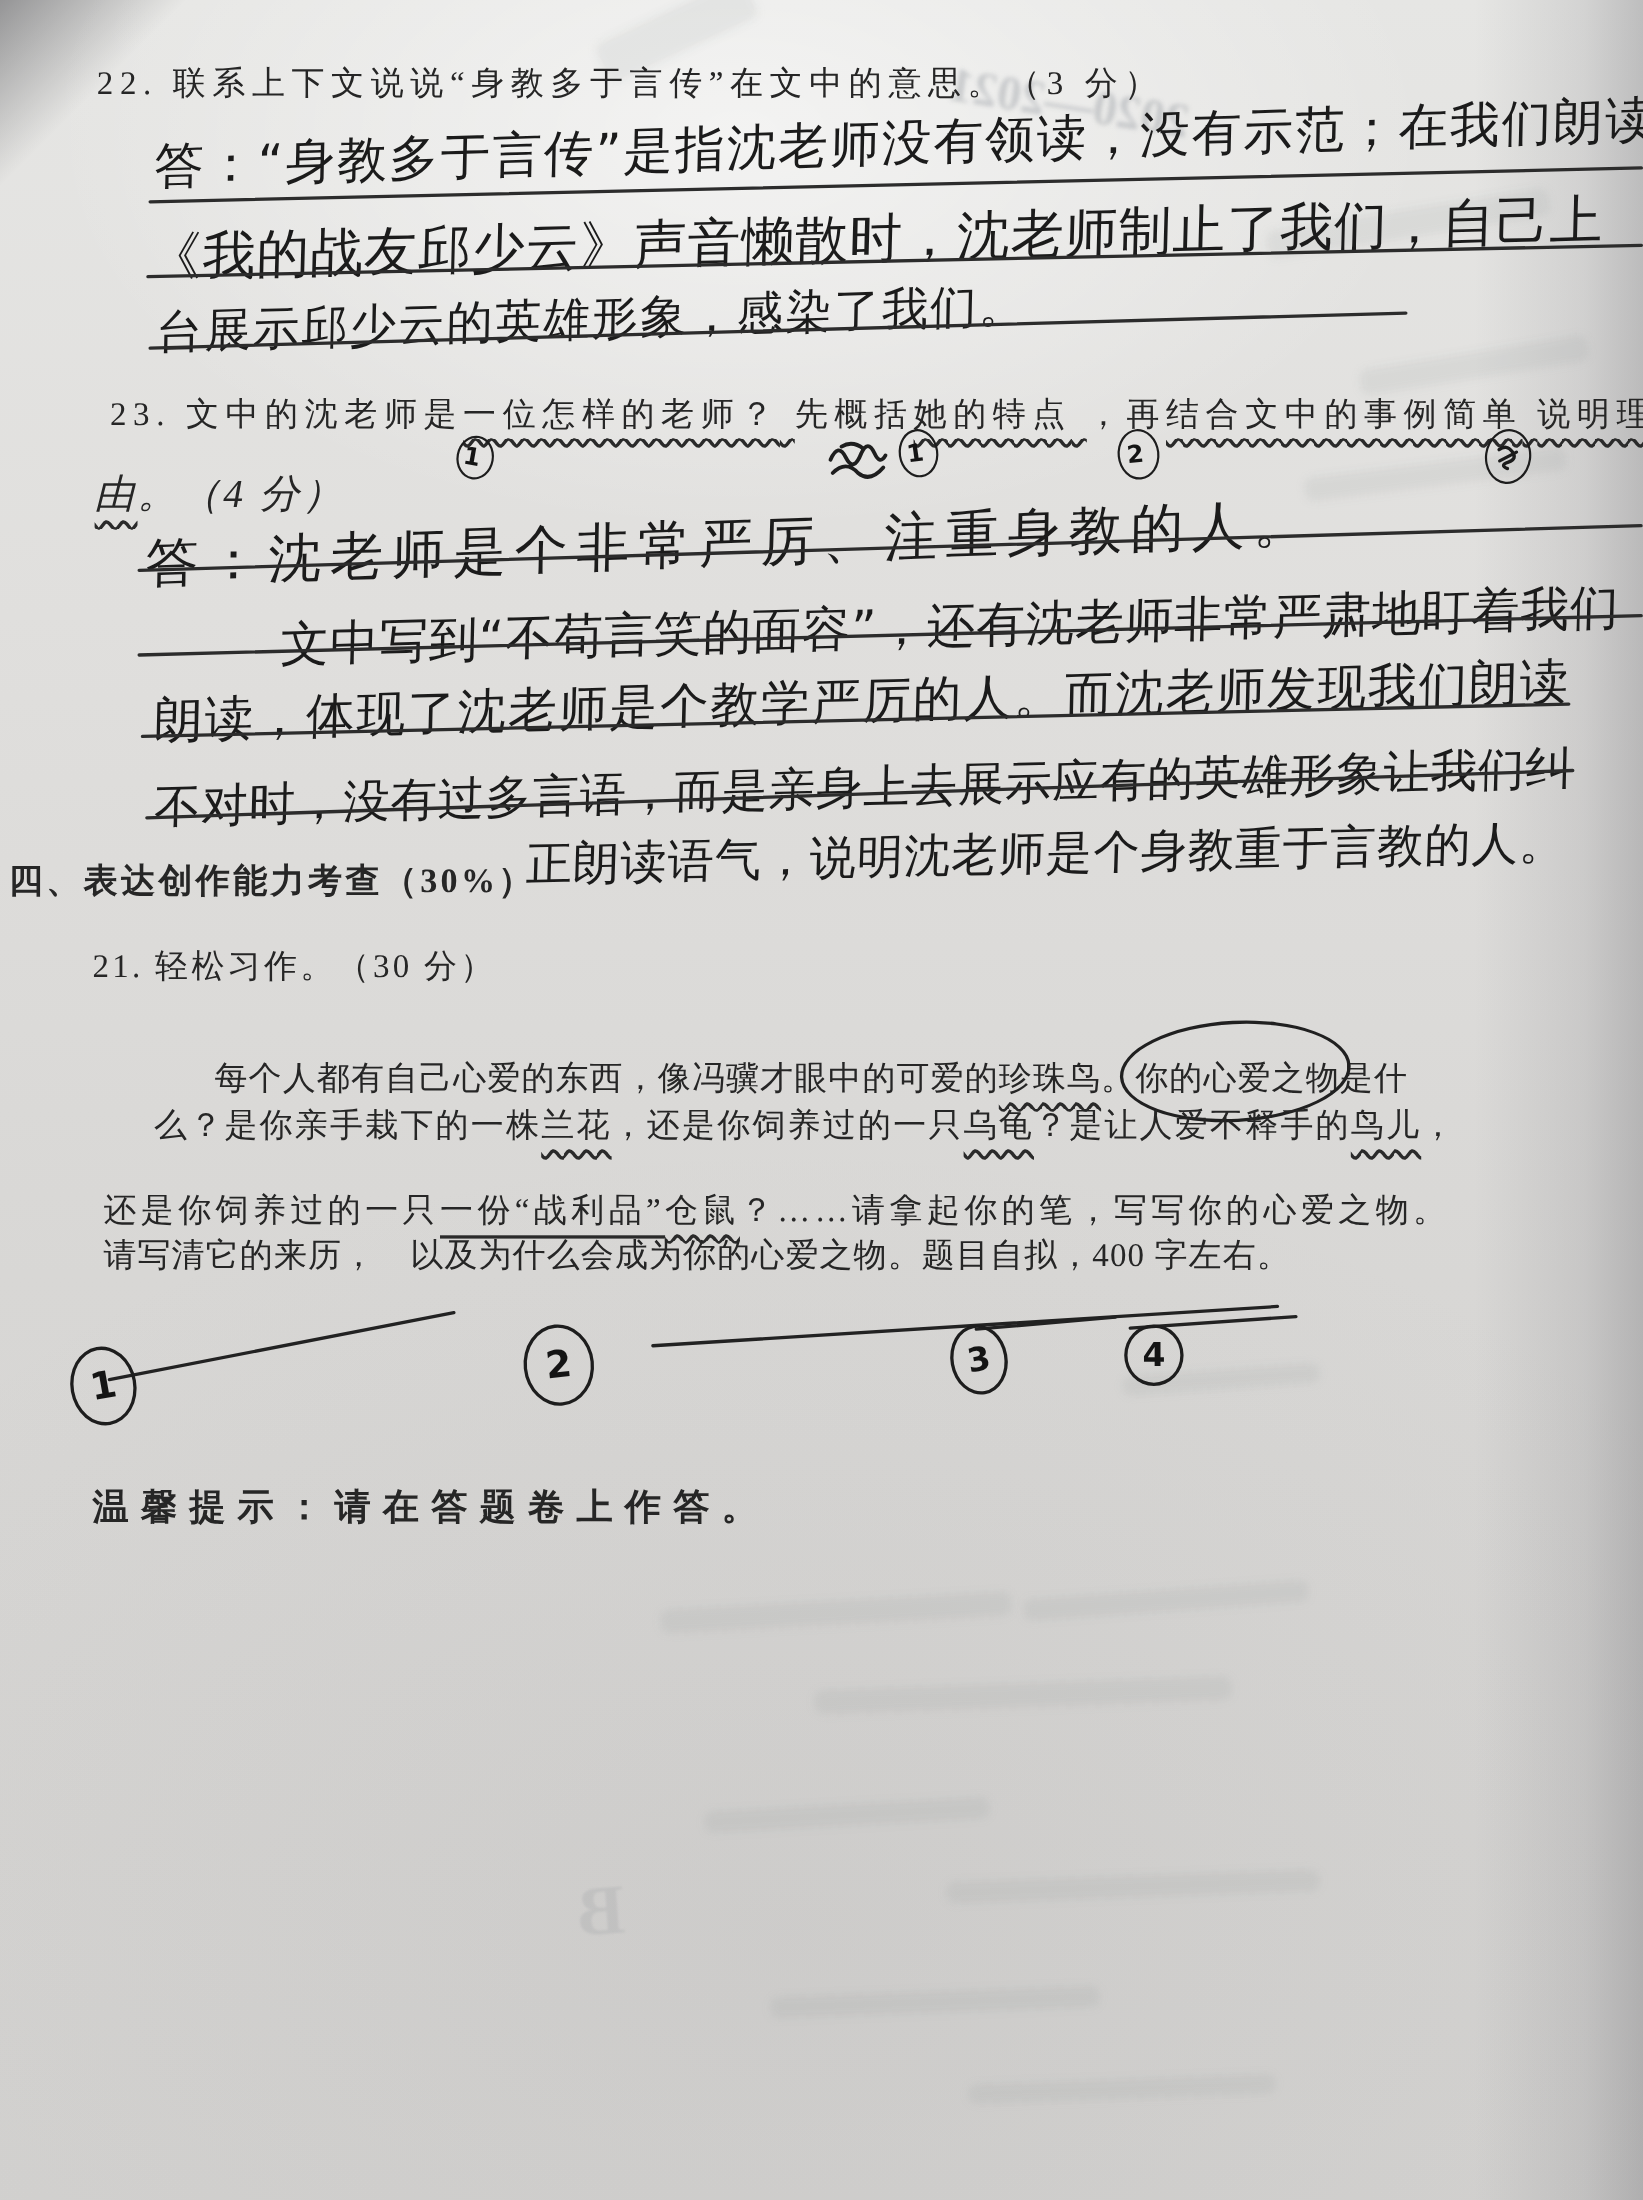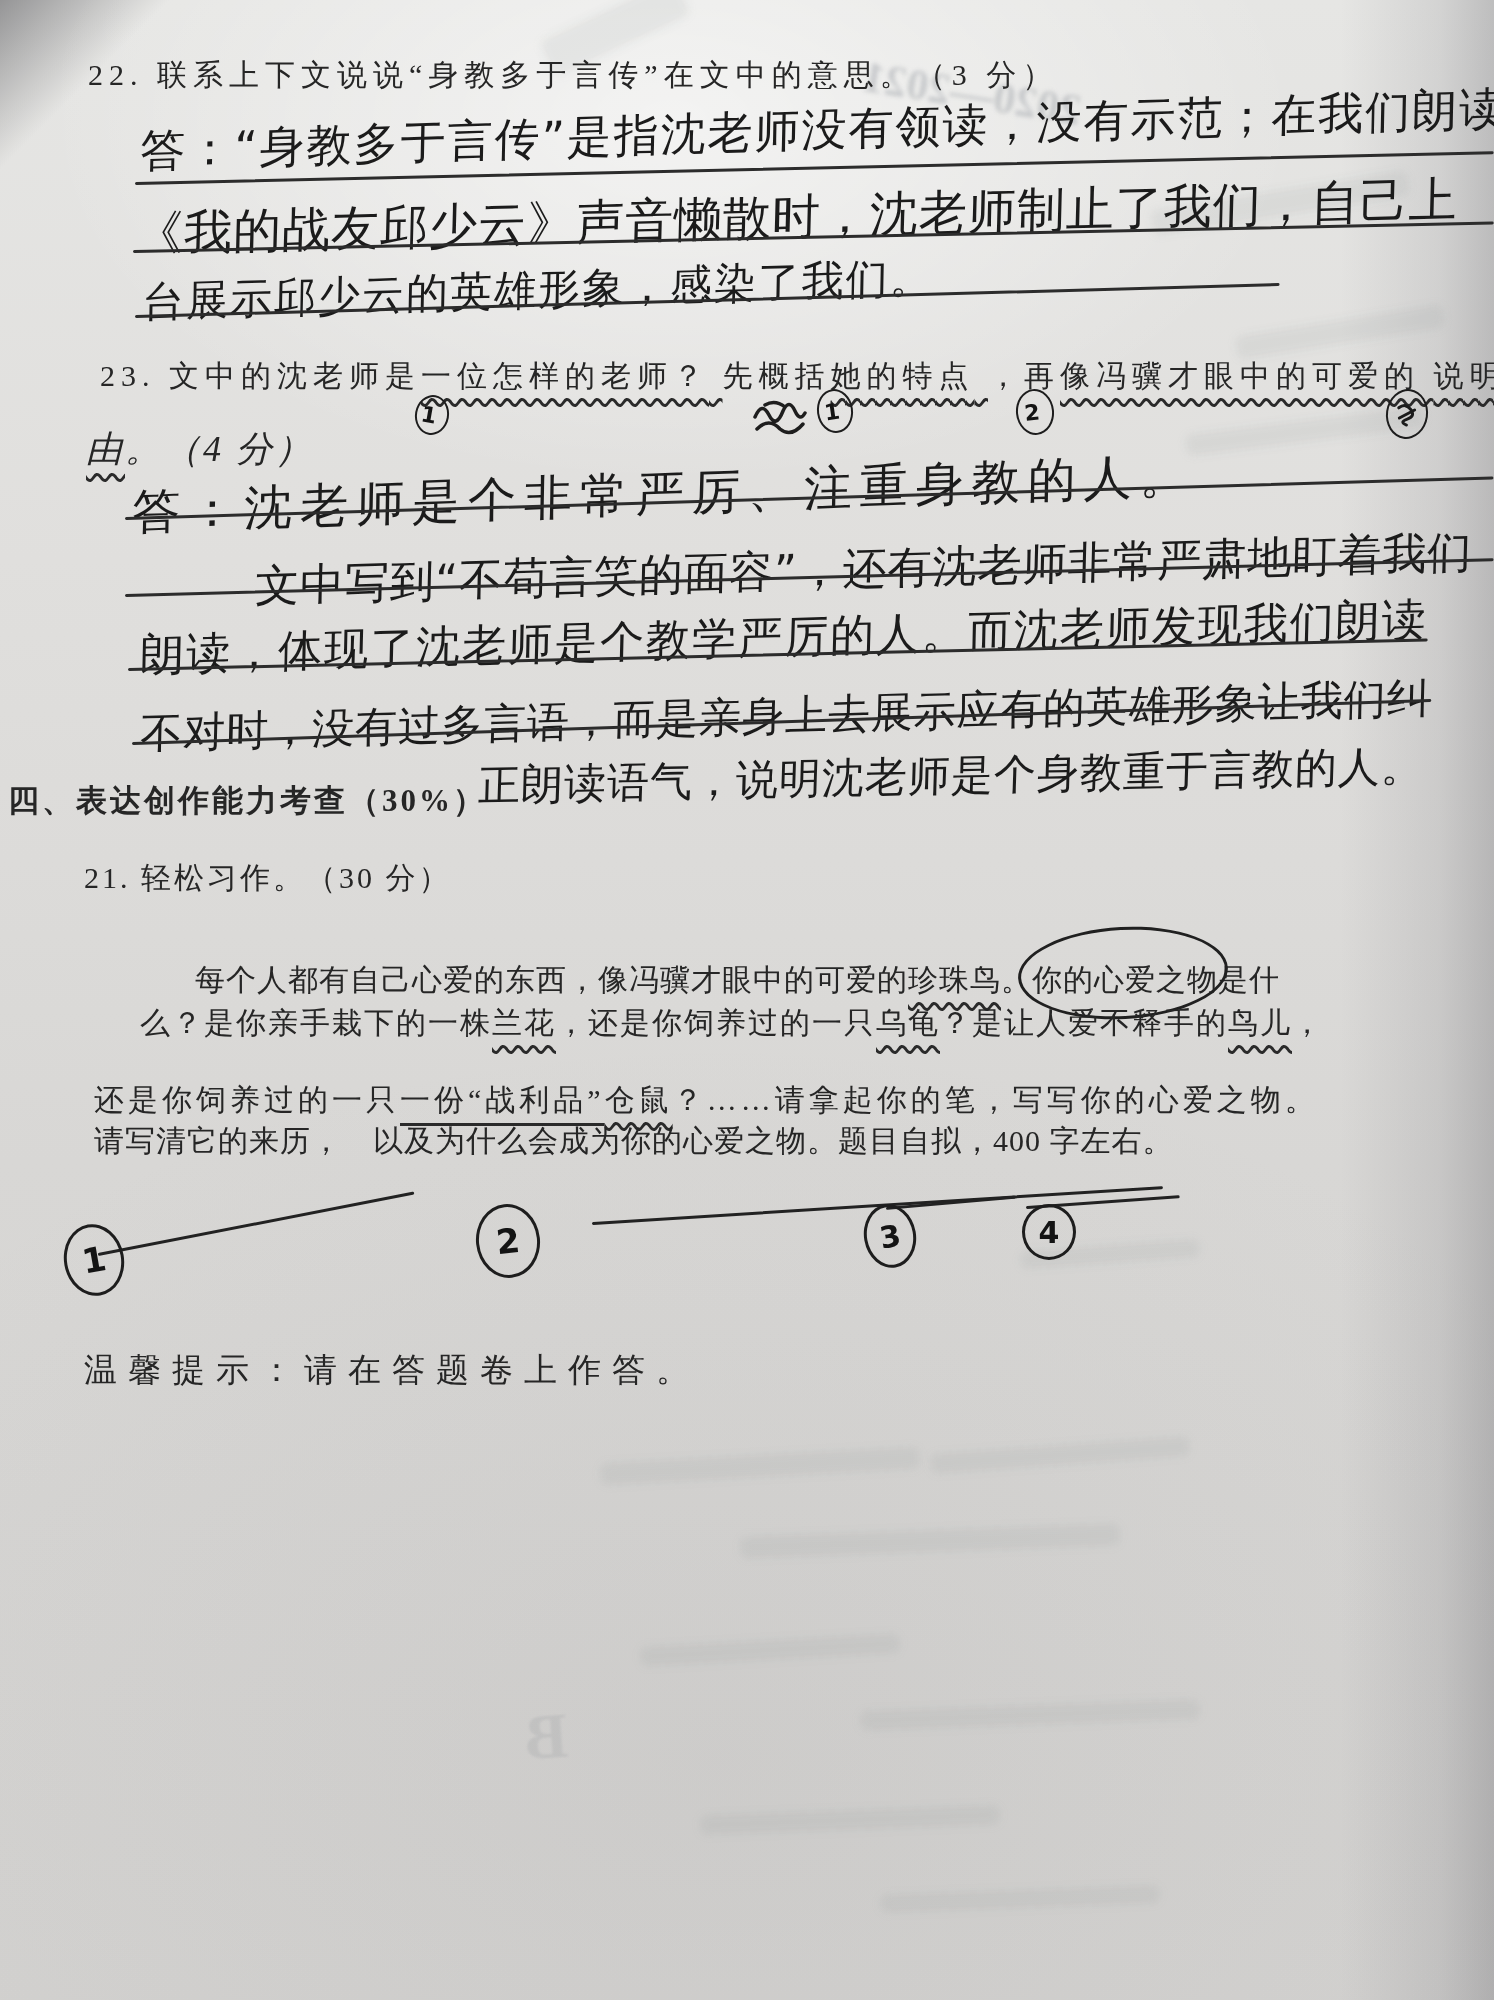--- a/index.html
+++ b/index.html
@@ -60,21 +60,21 @@
 <div class="rule" style="left:135px;top:315px;width:1145px;transform:rotate(-1.6deg);"></div>
 
 <div class="pt" style="left:84px;top:356px;font-size:30px;letter-spacing:6px;margin-left:16px;">
   <span class="seg">23. 文中的沈老师是</span><span class="seg wv"><span>一位怎样的老师？</span>
     <span class="mcirc" style="left:-6px;top:36px;width:30px;height:36px;transform:rotate(10deg);">1</span>
   </span><span class="seg">先概括</span><span class="seg wv"><span>她的特点</span>
     <svg class="scrib" style="left:-80px;top:36px;" width="58" height="46" viewBox="0 0 58 46">
       <path d="M4 22 q7 -16 14 -2 q7 14 14 -4 q6 -13 12 0 q5 11 10 2 M6 34 q12 -12 23 0 q11 9 23 -5 M14 10 q10 -6 20 2" stroke="#1e1e1e" stroke-width="3.5" fill="none" stroke-linecap="round"></path>
     </svg>
     <span class="mcirc" style="left:-14px;top:30px;width:32px;height:40px;transform:rotate(-8deg);">1</span>
-  </span><span class="seg">，再</span><span class="seg wv"><span>像冯骥才眼中的可爱的</span>
+  </span><span class="seg">，再</span><span class="seg wv"><span>结合文中的事例简单</span>
     <span class="mcirc" style="left:-44px;top:30px;width:34px;height:42px;transform:rotate(-6deg);">2</span>
   </span><span class="seg wv"><span>说明理</span>
     <span class="mcirc" style="left:-48px;top:30px;width:38px;height:46px;transform:rotate(8deg);">
       <svg width="24" height="26" viewBox="0 0 24 26">
         <path d="M3 8 q6 -6 12 0 q6 6 -2 10 q-8 4 0 6 M5 18 l14 -10" stroke="#1b1b1b" stroke-width="3" fill="none" stroke-linecap="round"></path>
       </svg>
     </span>
   </span>
 </div>
 <div class="pt" style="left:86px;top:425px;font-size:36px;letter-spacing:3px;font-style:italic;">
@@ -118,13 +118,13 @@
 <div class="hline" style="left:98px;top:1253px;width:322px;transform:rotate(-11deg);"></div>
 <div class="hline" style="left:592px;top:1222px;width:572px;transform:rotate(-3.6deg);"></div>
 <div class="hline" style="left:886px;top:1207px;width:130px;transform:rotate(-5deg);"></div>
 <div class="hline" style="left:1026px;top:1206px;width:154px;transform:rotate(-4deg);"></div>
 
 <div class="circ" style="left:64px;top:1224px;width:54px;height:66px;transform:rotate(-10deg);font-size:34px;">1</div>
 <div class="circ" style="left:476px;top:1204px;width:58px;height:68px;transform:rotate(-6deg);font-size:34px;">2</div>
 <div class="circ" style="left:864px;top:1204px;width:46px;height:58px;transform:rotate(-10deg);font-size:30px;">3</div>
 <div class="circ" style="left:1022px;top:1204px;width:48px;height:50px;font-size:30px;">4</div>
 
-<div class="pt" style="left:84px;top:1348px;font-size:33px;font-weight:normal;letter-spacing:11px;">温馨提示：请在答题卷上作答。</div>
+<div class="pt" style="left:84px;top:1348px;font-size:33px;font-weight:bold;letter-spacing:11px;">温馨提示：请在答题卷上作答。</div>
 
 </body></html>

